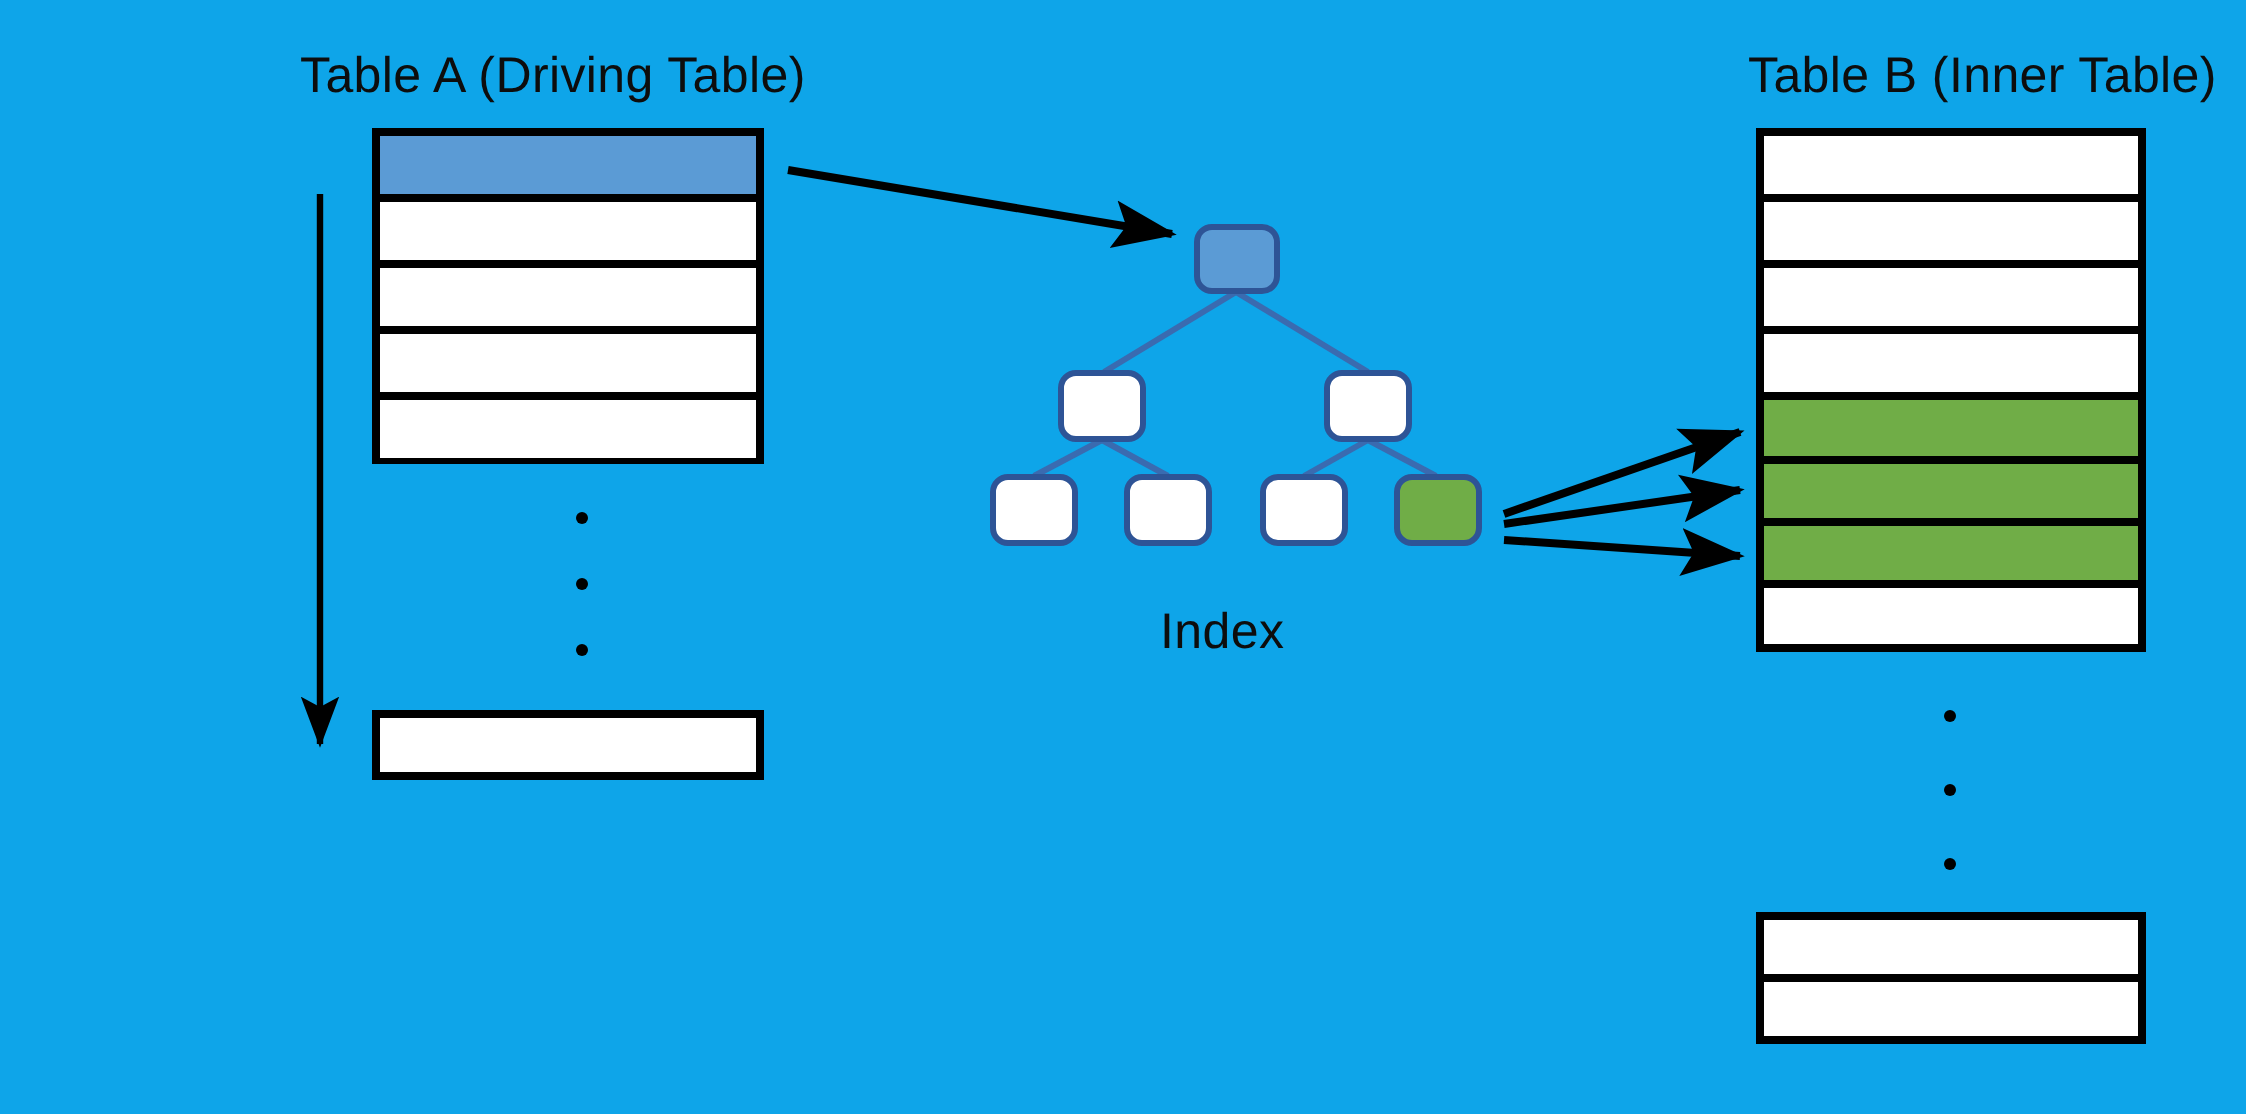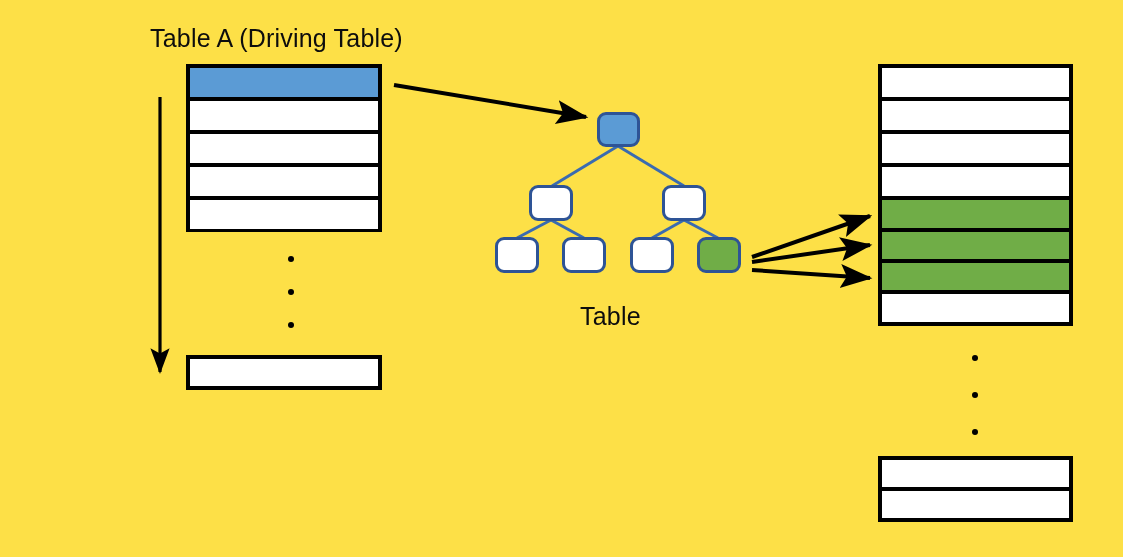--- a/index.html
+++ b/index.html
@@ -9,21 +9,21 @@
     background: #ffffff;
   }
   body {
     font-family: "Liberation Sans", sans-serif;
     color: #000000;
   }
   #canvas {
     position: relative;
     width: 1123px;
     height: 557px;
-    background: #fde047;
+    background: #0ea5e9;
     overflow: hidden;
   }
   .svg-layer {
     position: absolute;
     left: 0;
     top: 0;
     width: 1123px;
     height: 557px;
   }
   .label {
@@ -82,22 +82,23 @@
     background: #ffffff;
   }
 </style>
 </head>
 <body>
 
 <div id="canvas">
 
   <div class="label title-label" style="left:150px; top:25px;">Table A (Driving Table)</div>
 
+  <div class="label title-label" style="left:874px; top:25px;">Table B (Inner Table)</div>
 
-  <div class="label caption-label" style="left:580px; top:303px;">Table</div>
+  <div class="label caption-label" style="left:580px; top:303px;">Index</div>
 
 
   <div class="table-block" style="left:186px; top:64px; width:196px; height:168px;">
     <div class="table-row" style="height:33px; background:#5B9BD5;"></div>
     <div class="table-row" style="height:33px;"></div>
     <div class="table-row" style="height:33px;"></div>
     <div class="table-row" style="height:33px;"></div>
     <div class="table-row" style="height:29px;"></div>
   </div>
 

